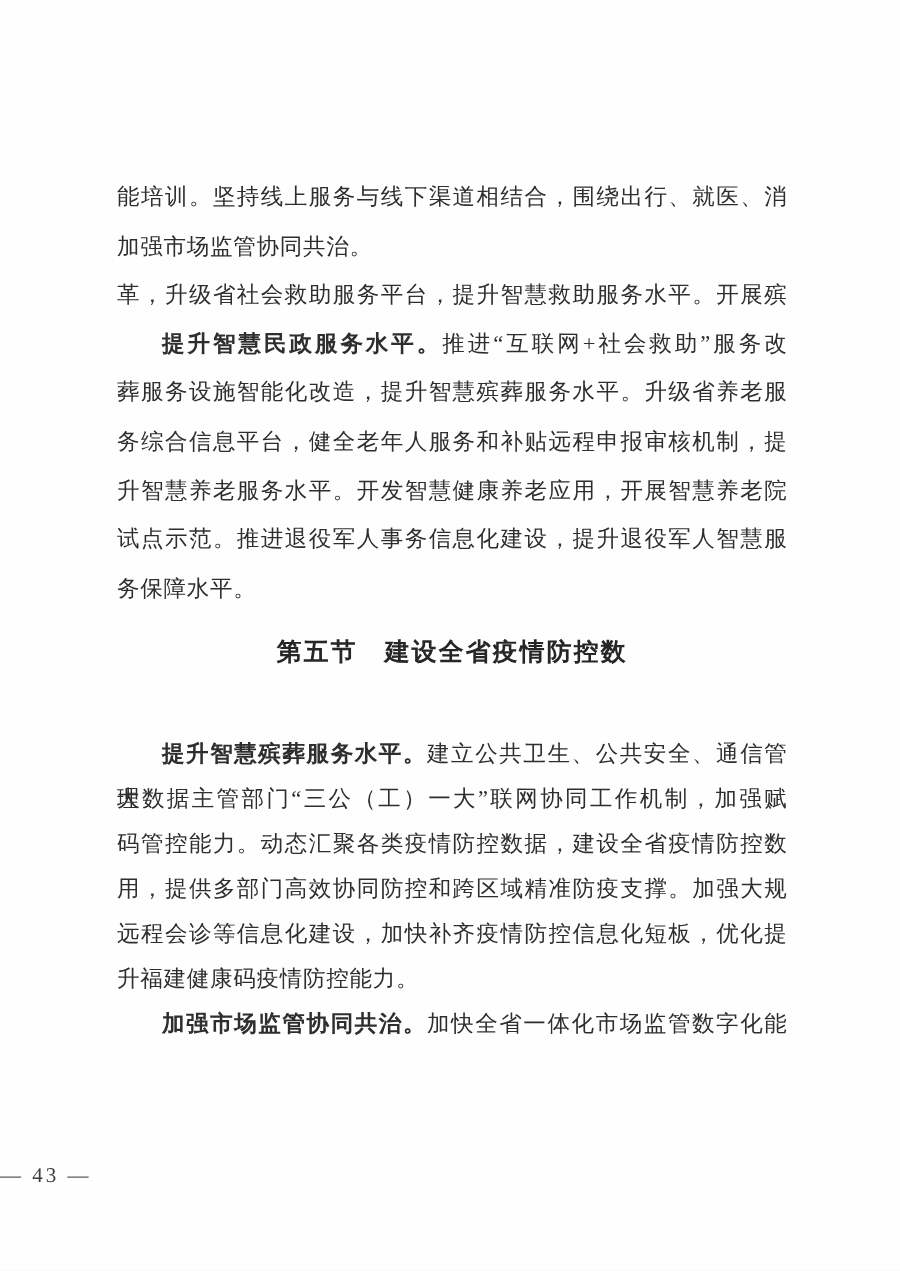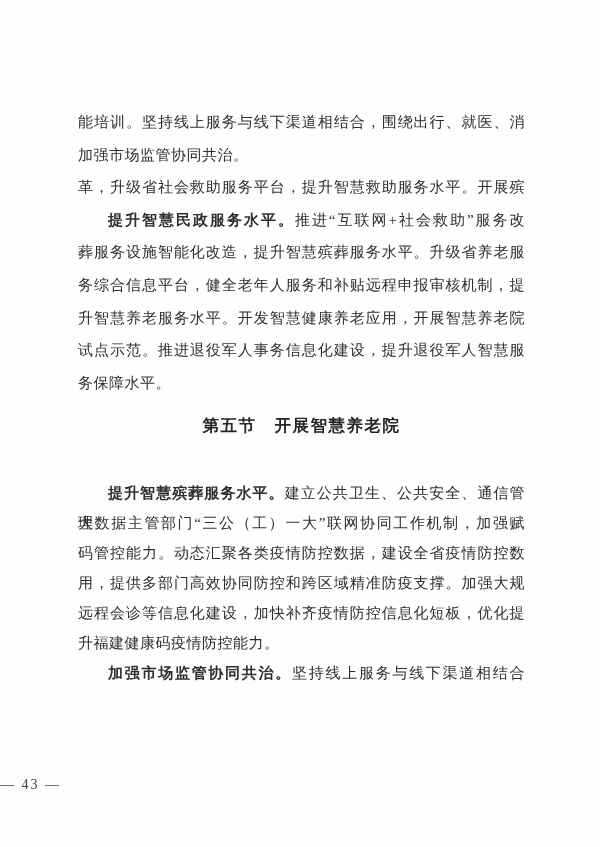--- a/index.html
+++ b/index.html
@@ -16,21 +16,21 @@
     position: relative;
     width: 600px;
     height: 847px;
     background: #fefefe;
     overflow: hidden;
     color: #2e2e2e;
   }
   .doc-body {
     position: absolute;
     left: 78px;
-    top: 106px;
+    top: 116px;
     width: 447px;
     font-size: 15px;
   }
   .paragraph {
     margin: 0;
   }
   .line {
     height: 32.6px;
     line-height: 32.6px;
     text-align: justify;
@@ -86,27 +86,27 @@
       </div>
       <div class="paragraph">
         <div class="line fill"><span>革，升级省社会救助服务平台，提升智慧救助服务水平。开展殡</span></div>
         <div class="line fill indent"><span class="lead">提升智慧民政服务水平。</span><span>推进“互联网+社会救助”服务改</span></div>
         <div class="line fill"><span>葬服务设施智能化改造，提升智慧殡葬服务水平。升级省养老服</span></div>
         <div class="line fill"><span>务综合信息平台，健全老年人服务和补贴远程申报审核机制，提</span></div>
         <div class="line fill"><span>升智慧养老服务水平。开发智慧健康养老应用，开展智慧养老院</span></div>
         <div class="line fill"><span>试点示范。推进退役军人事务信息化建设，提升退役军人智慧服</span></div>
         <div class="line"><span>务保障水平。</span></div>
       </div>
-      <div class="section-heading">第五节　开展智慧养老院</div>
+      <div class="section-heading">第五节　建设全省疫情防控数</div>
       <div class="paragraph compact">
         <div class="line fill indent"><span class="lead">提升智慧殡葬服务水平。</span><span>建立公共卫生、公共安全、通信管理、</span></div>
         <div class="line fill"><span>大数据主管部门“三公（工）一大”联网协同工作机制，加强赋</span></div>
         <div class="line fill"><span>码管控能力。动态汇聚各类疫情防控数据，建设全省疫情防控数</span></div>
         <div class="line fill"><span>用，提供多部门高效协同防控和跨区域精准防疫支撑。加强大规</span></div>
         <div class="line fill"><span>远程会诊等信息化建设，加快补齐疫情防控信息化短板，优化提</span></div>
         <div class="line"><span>升福建健康码疫情防控能力。</span></div>
       </div>
       <div class="paragraph compact">
-        <div class="line fill indent"><span class="lead">加强市场监管协同共治。</span><span>坚持线上服务与线下渠道相结合</span></div>
+        <div class="line fill indent"><span class="lead">加强市场监管协同共治。</span><span>加快全省一体化市场监管数字化能</span></div>
       </div>
     </main>
   <div class="page-number">— 43 —</div>
 </div>
 
 </body></html>

